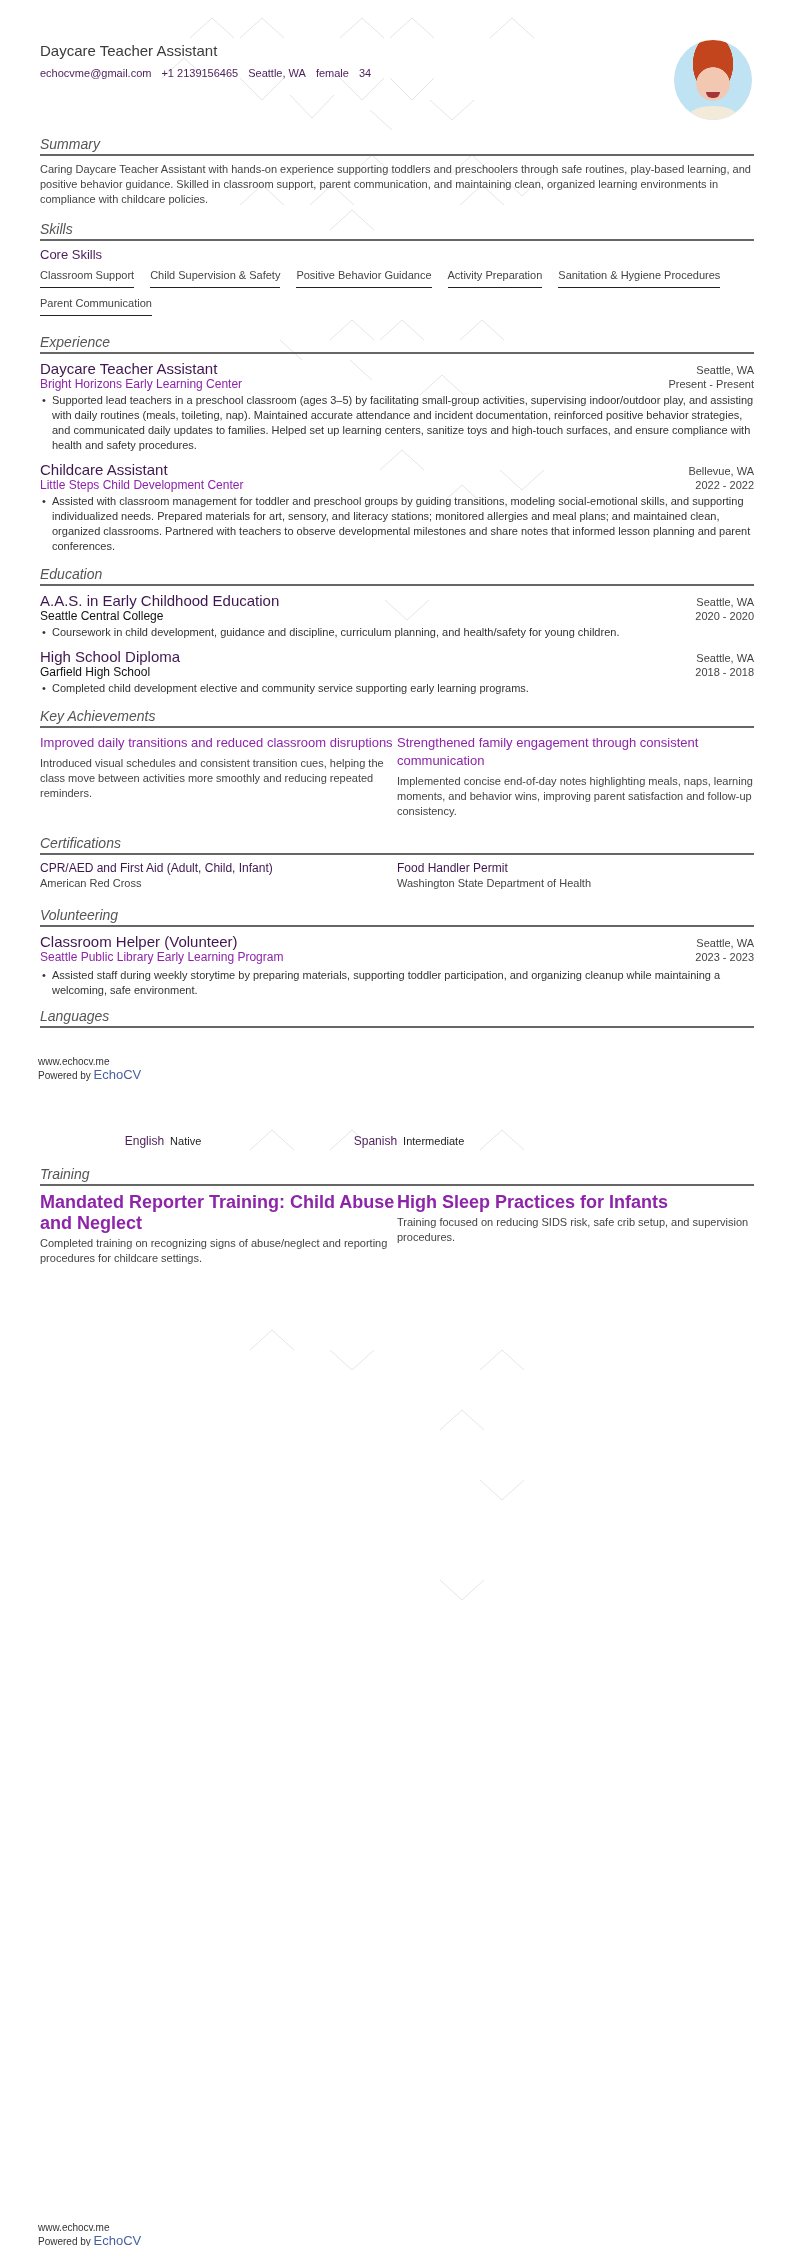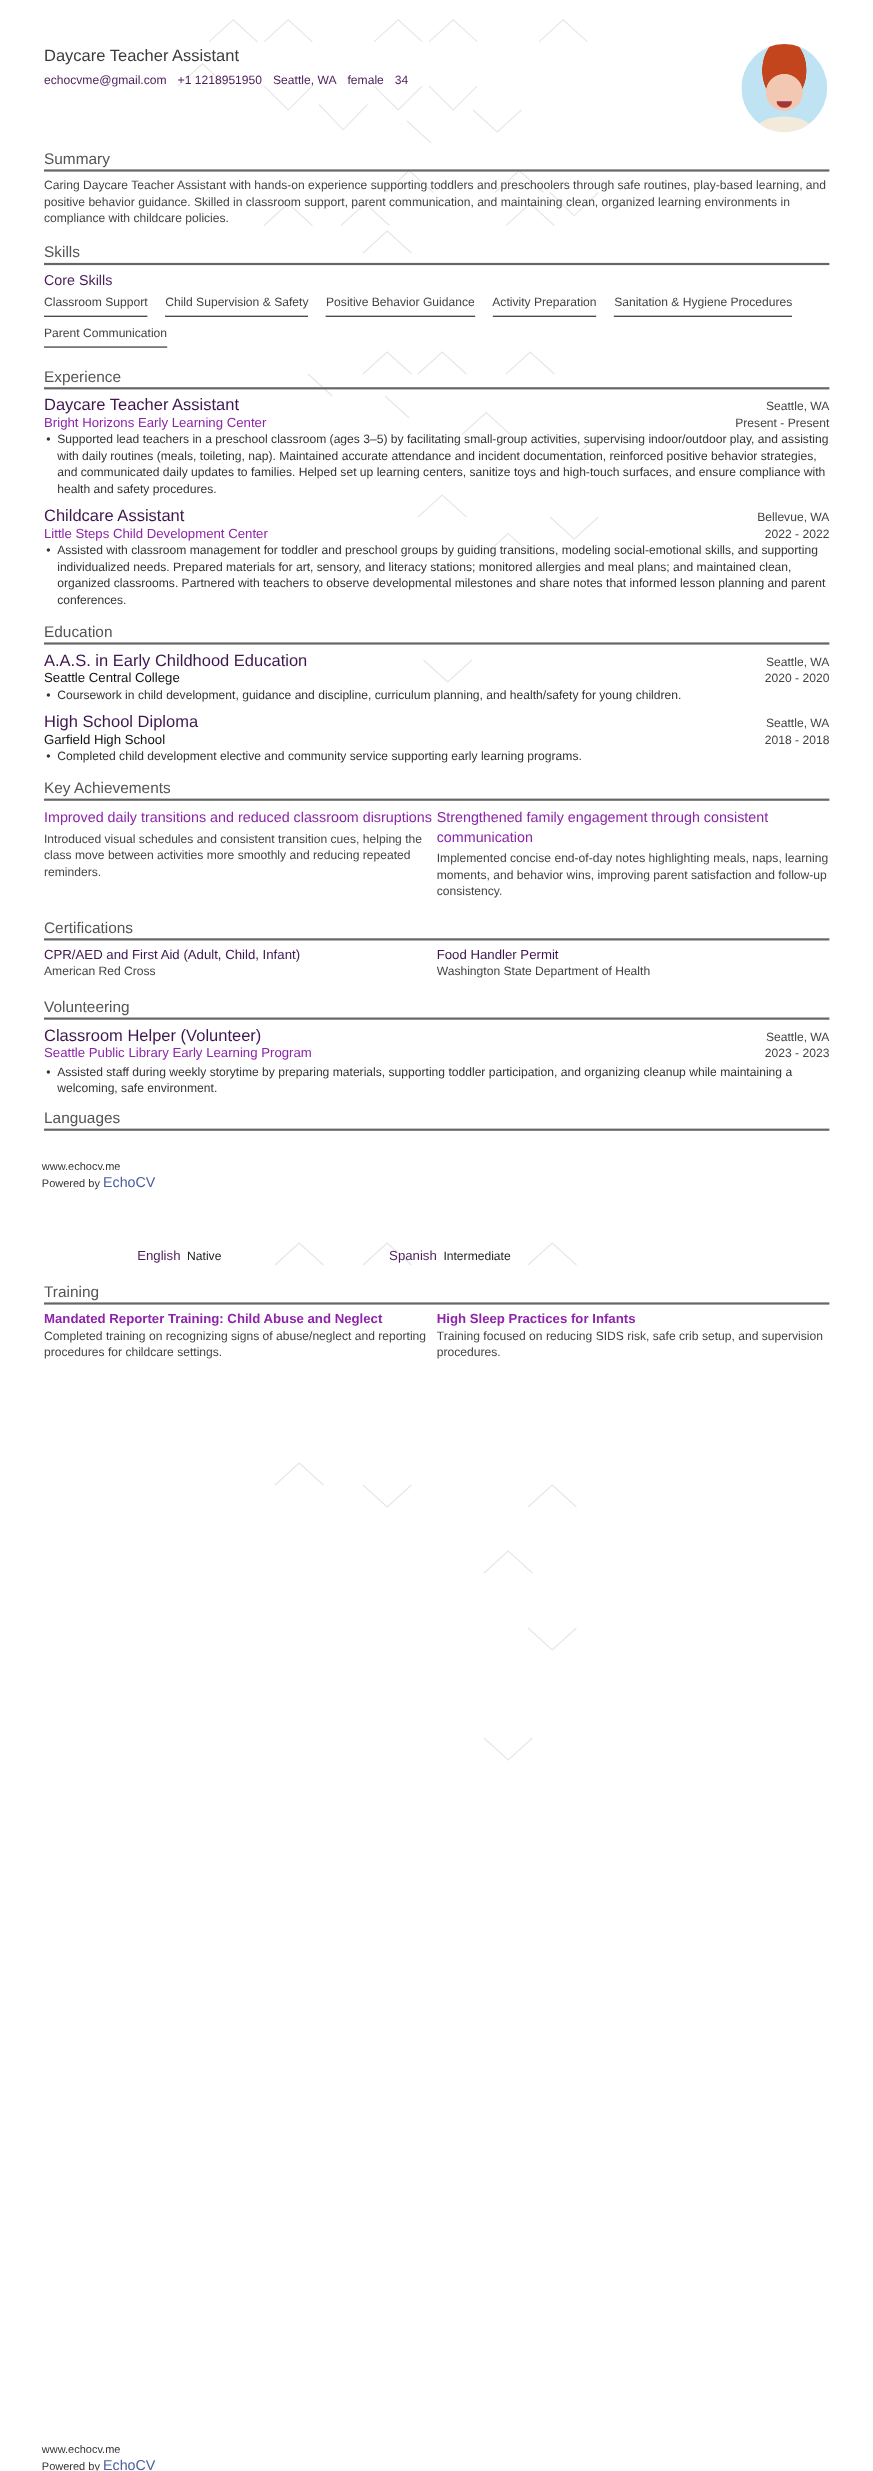--- a/index.html
+++ b/index.html
@@ -20,21 +20,21 @@
   .contacts { margin-top: 8px; font-size: 11px; color: #4b1d5a; display: flex; gap: 10px; }
   .avatar { position: absolute; right: 2px; top: 40px; width: 78px; height: 80px; border-radius: 50%;
     background: radial-gradient(circle at 50% 55%, #f2c8b3 0 28%, transparent 29%),
                 radial-gradient(ellipse at 50% 30%, #c2451e 0 36%, transparent 37%),
                 #bfe3f2; overflow: hidden; }
   .avatar .shoulders { position: absolute; left: 14px; bottom: -8px; width: 50px; height: 22px; border-radius: 50% 50% 0 0; background: #f4ead9; }
   .avatar .smile { position: absolute; left: 32px; top: 52px; width: 14px; height: 6px; border-radius: 0 0 8px 8px; background: #a2343a; }
 
   
   .section { margin-top: 8px; }
-  .section-title { font-size: 14px; color: #555; padding-bottom: 2px; border-bottom: 2px solid #666; }
+  .section-title { font-size: 14px; color: #555; padding-bottom: 2px; border-bottom: 2px solid #666; font-style: italic; }
   .section-body { padding-top: 6px; }
   p.text { font-size: 11px; line-height: 15px; color: #444; }
 
   .core-label { font-size: 13px; color: #4b1d5a; margin-top: 2px; }
   .skills { display: flex; flex-wrap: wrap; gap: 0 16px; margin-top: 2px; }
   .skill { font-size: 11px; color: #444; padding: 5px 0 6px 0; border-bottom: 1.5px solid #222; margin-bottom: 4px; }
 
   .entry { margin-bottom: 8px; }
   .row { display: flex; justify-content: space-between; align-items: baseline; }
   .role { font-size: 15px; color: #3f1650; }
@@ -50,21 +50,21 @@
   .ach-text { font-size: 11px; line-height: 15px; color: #444; margin-top: 4px; }
   .cert-title { font-size: 12px; color: #3f1650; }
   .cert-org { font-size: 11px; color: #444; margin-top: 2px; }
 
   .footer-row { display: flex; justify-content: space-between; align-items: baseline; font-size: 10px; color: #333; padding: 0 -2px; flex-direction: column; }
   .footer-row .brand { font-size: 13px; color: #4a5fa0; }
   .lang-row { display: flex; }
   .lang { width: 246px; font-size: 12px; text-align: center; }
   .lang .ln { color: #4b1d5a; }
   .lang .lv { font-size: 11px; color: #222; margin-left: 6px; }
-  .train-title { font-size: 12px; font-weight: bold; color: #8e24aa; }
+  .train-title { font-size: 18px; font-weight: bold; color: #8e24aa; }
 </style>
 </head>
 <body>
 
 <svg class="bg-pattern" viewBox="0 0 794 1900" xmlns="http://www.w3.org/2000/svg">
   <g stroke="#e6e6e6" stroke-width="1" fill="none">
     <path d="M190 38 L212 18 L234 38 M240 38 L262 18 L284 38 M340 38 L362 18 L384 38 M390 38 L412 18 L434 38 M490 38 L512 18 L534 38"></path>
     <path d="M162 78 L184 58 L206 78 M240 78 L262 100 L284 78 M340 78 L362 100 L384 78 M390 78 L412 100 L434 78"></path>
     <path d="M290 95 L312 118 L334 95 M370 110 L392 130 M430 100 L452 120 L474 100"></path>
     <path d="M350 175 L372 155 L394 175 M450 175 L472 155 L494 175 M500 175 L522 196 L544 175"></path>
@@ -80,21 +80,21 @@
     <path d="M440 1580 L462 1600 L484 1580"></path>
   </g>
 </svg>
 
 <div class="page">
 
   <header class="header">
     <div class="title">Daycare Teacher Assistant</div>
     <div class="contacts">
       <span>echocvme@gmail.com</span>
-      <span>+1 1218951950</span>
+      <span>+1 2139156465</span>
       <span>Seattle, WA</span>
       <span>female</span>
       <span>34</span>
     </div>
     <div class="avatar">
       <div class="shoulders"></div>
       <div class="smile"></div>
     </div>
   </header>
 

